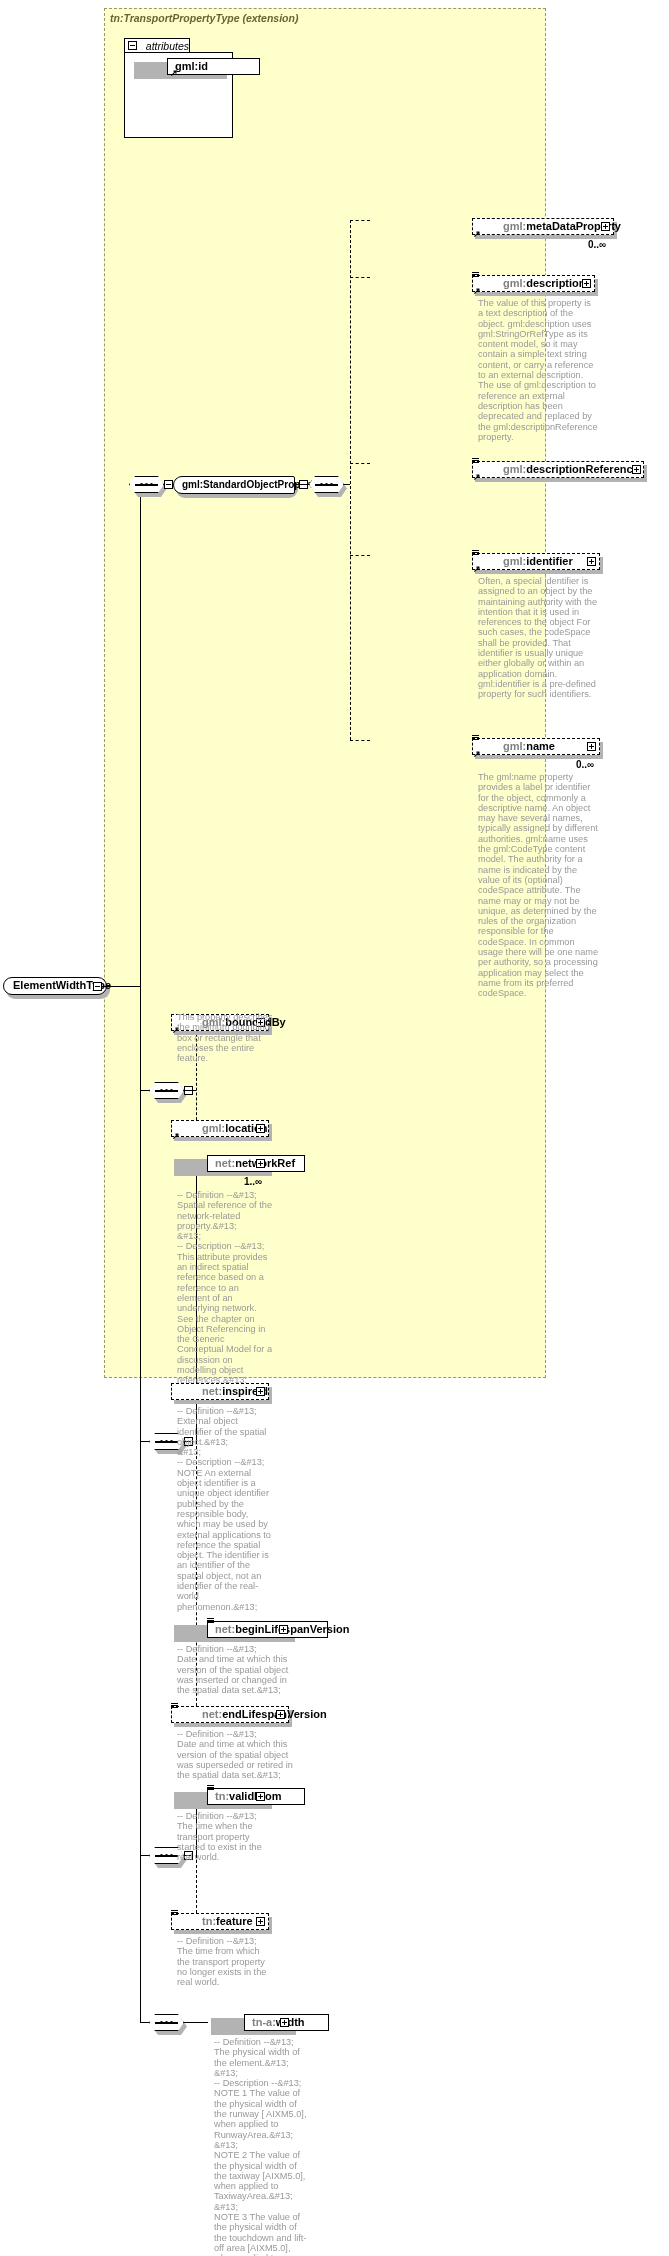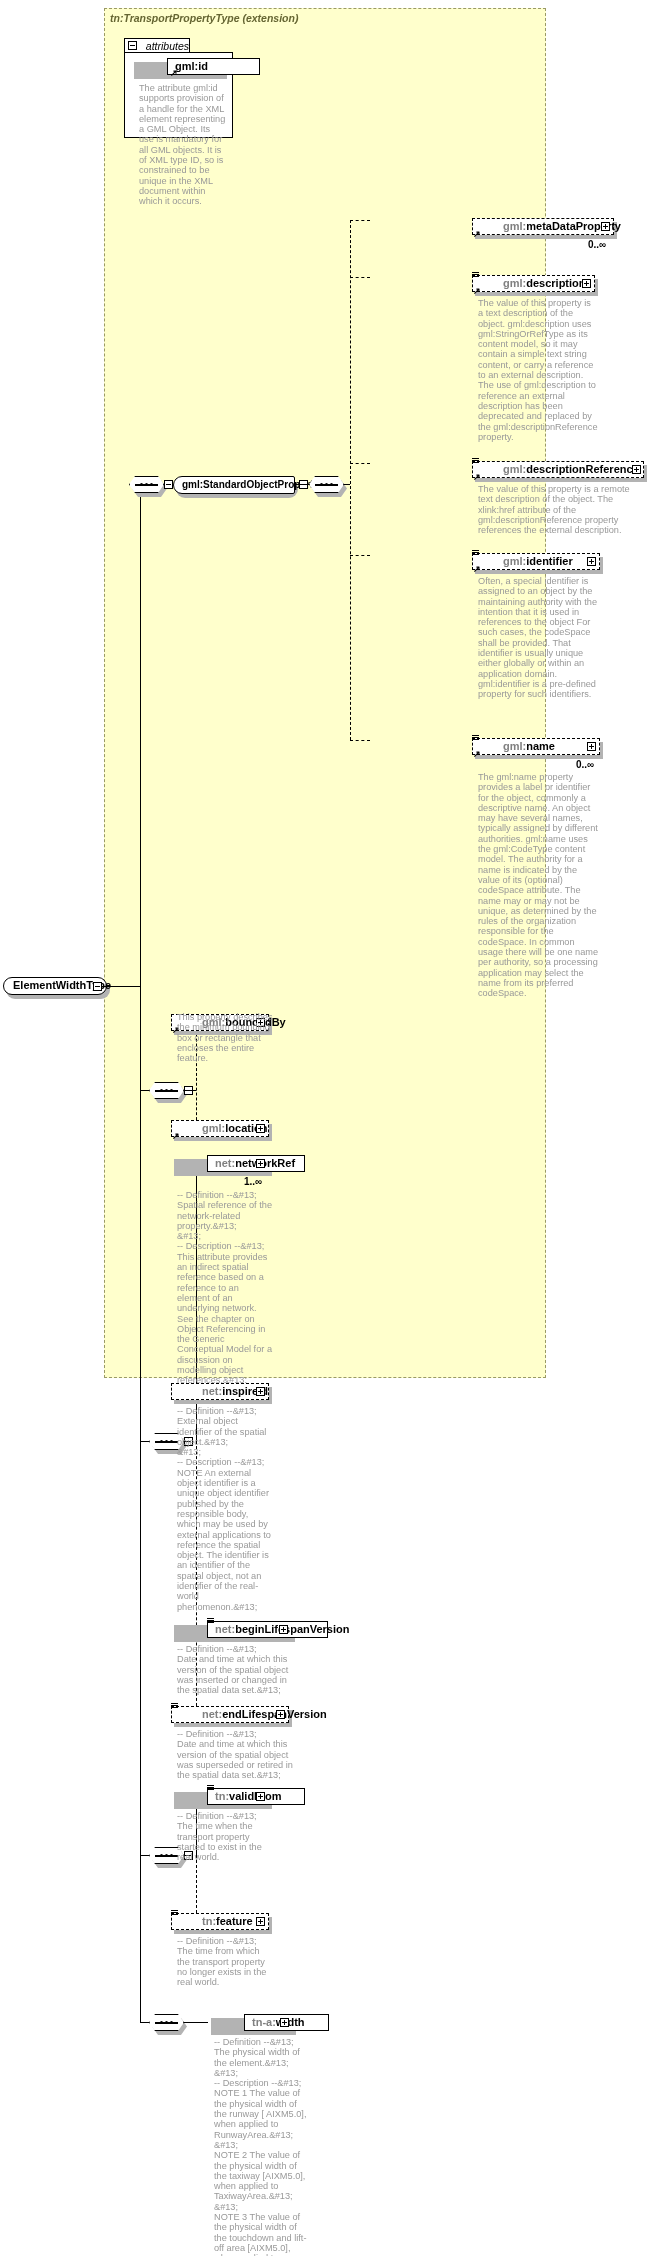--- a/index.html
+++ b/index.html
@@ -173,21 +173,20 @@
     <span>attributes</span>
   </div>
   <div class="minus-sq" style="left:128px; top:41px;"></div>
   <div class="attrbox" style="left:124px; top:52px; width:109px; height:86px;"></div>
 
   <div class="node-shadow" style="left:134px; top:62px; width:93px; height:17px;"></div>
   <div class="node solid" style="left:131px; top:58px; width:93px;">
     <span class="nm">gml:id</span>
     <span class="arrow-ind" style="left:2px;bottom:-2px;">↗</span>
   </div>
-  <div class="doc" style="left:139px; top:83px; width:88px;">The attribute gml:id supports provision of a handle for the XML element representing a GML Object. Its use is mandatory for all GML objects. It is of XML type ID, so is constrained to be unique in the XML document within which it occurs.</div>
 
   <div class="seq-shadow" style="left:132px; top:480px;"></div>
   <div class="seq" style="left:129px; top:476px;"></div>
   <div class="seq-dots" style="left:135px; top:484px; width:23px;"></div>
   <div class="seq-dot" style="left:140px; top:483px;"></div>
   <div class="seq-dot" style="left:145px; top:483px;"></div>
   <div class="seq-dot" style="left:150px; top:483px;"></div>
 
   <div class="ln h" style="left:164px; top:484px; width:8px;"></div>
   <div class="minus-sq" style="left:164px; top:480px;"></div>
@@ -237,21 +236,20 @@
   <div class="node dashed" style="left:472px; top:461px; width:172px;">
     <span class="pfx">gml:</span><span class="nm">descriptionReference</span>
     <span class="attr-ind">
         <i></i>
         <i></i>
         <i></i>
       </span>
     <span class="arrow-ind" style="left:0px;bottom:-3px;">↗</span>
   </div>
   <div class="plus-sq" style="left:632px; top:465px;"></div>
-  <div class="doc" style="left:478px; top:484px; width:168px;">The value of this property is a remote text description of the object. The xlink:href attribute of the gml:descriptionReference property references the external description.</div>
 
   <div class="dln h" style="left:350px; top:555px; width:20px;"></div>
   <div class="node-shadow" style="left:475px; top:557px; width:128px; height:17px;"></div>
   <div class="node dashed" style="left:472px; top:553px; width:128px;">
     <span class="pfx">gml:</span><span class="nm">identifier</span>
     <span class="attr-ind">
         <i></i>
         <i></i>
         <i></i>
       </span>

